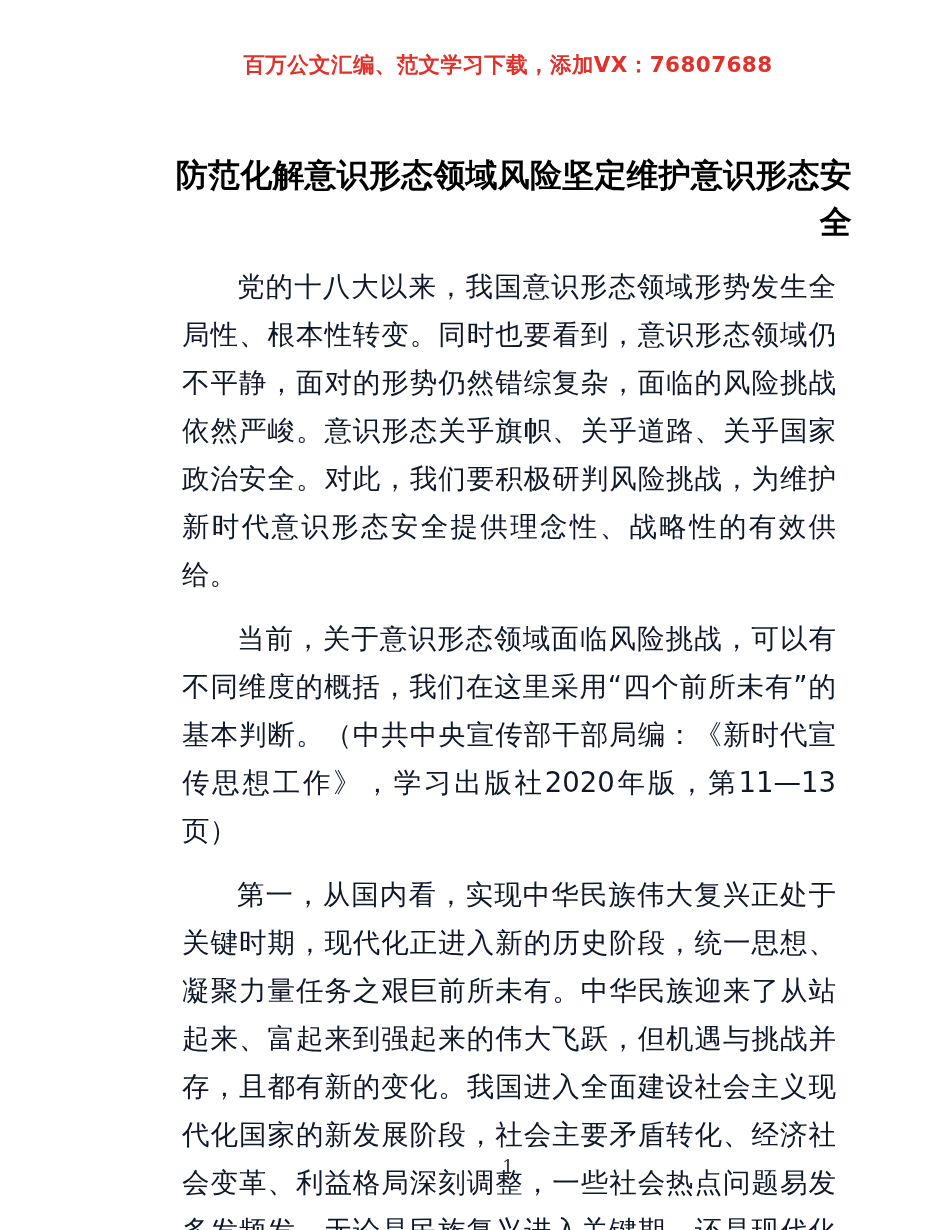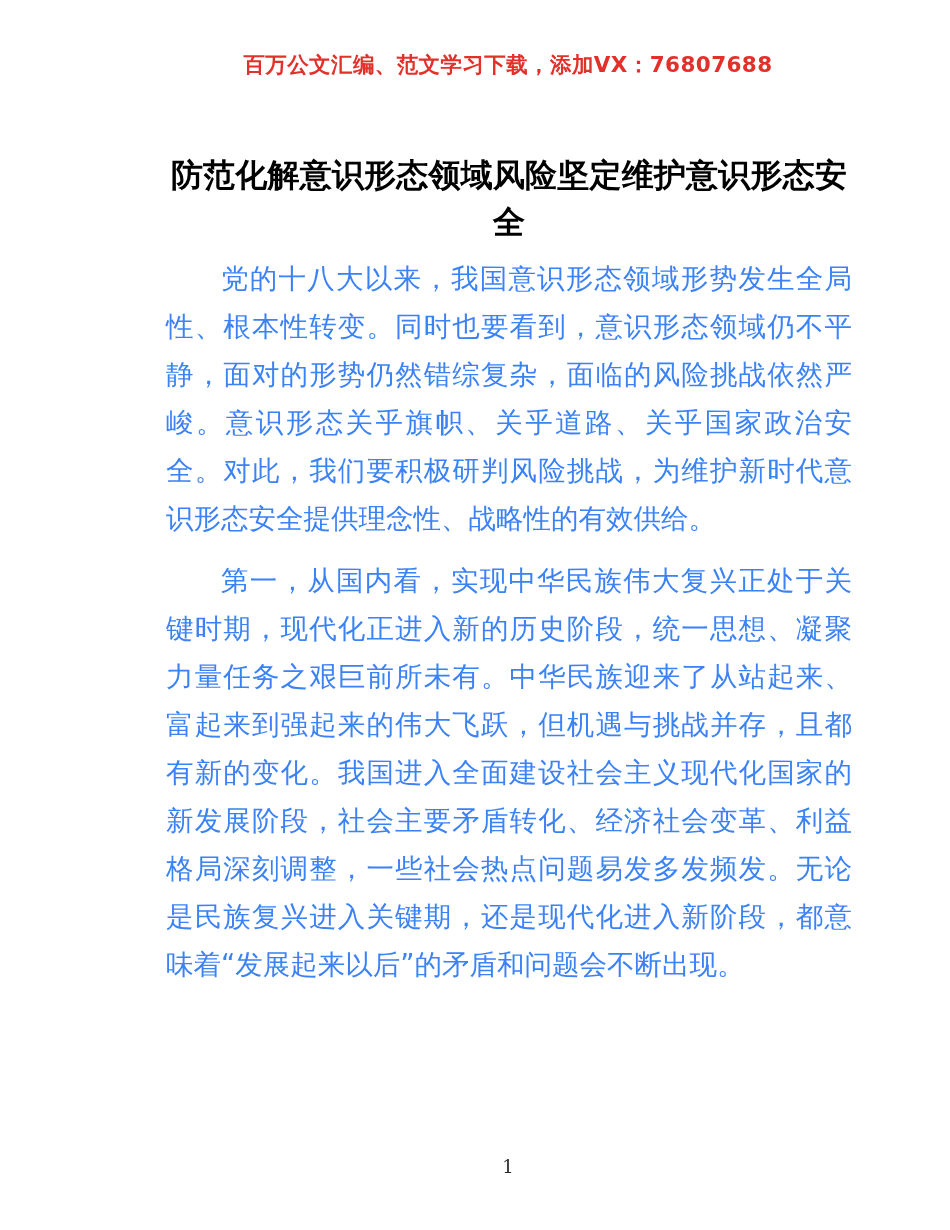--- a/index.html
+++ b/index.html
@@ -46,35 +46,35 @@
     position: absolute;
     top: 152px;
     left: 133px;
     width: 686px;
   }
 
   .doc-title {
     font-size: 32px;
     font-weight: 700;
     line-height: 47px;
-    text-align: center;
+    text-align: right;
     color: #000000;
     margin: 0 0 8px 0;
     letter-spacing: 0.2px;
     font-family: "DejaVu Sans", "Liberation Sans", sans-serif;
   }
 
   .para {
     font-size: 27.5px;
     line-height: 48px;
-    color: #3b82f6;
+    color: #0f172a;
     text-align: justify;
     text-justify: inter-ideograph;
     text-indent: 2em;
-    margin: 0;
+    margin: 16px;
     letter-spacing: 0px;
     font-family: "DejaVu Sans", "Liberation Sans", sans-serif;
   }
 
   .para + .para {
     margin-top: 14px;
   }
 
   .para.section-heading {
     margin-top: 16px;
@@ -100,20 +100,21 @@
 
   <div class="promo-header">百万公文汇编、范文学习下载，添加VX：76807688</div>
 
   <div class="content">
 
     <h1 class="doc-title">防范化解意识形态领域风险坚定维护意识形态安全</h1>
 
     <p class="para">党的十八大以来，我国意识形态领域形势发生全局性、根本性转变。同时也要看到，意识形态领域仍不平静，面对的形势仍然错综复杂，面临的风险挑战依然严峻。意识形态关乎旗帜、关乎道路、关乎国家政治安全。对此，我们要积极研判风险挑战，为维护新时代意识形态安全提供理念性、战略性的有效供给。</p>
 
 
+    <p class="para">当前，关于意识形态领域面临风险挑战，可以有不同维度的概括，我们在这里采用“四个前所未有”的基本判断。（中共中央宣传部干部局编：《新时代宣传思想工作》，学习出版社2020年版，第11—13页）</p>
 
     <p class="para">第一，从国内看，实现中华民族伟大复兴正处于关键时期，现代化正进入新的历史阶段，统一思想、凝聚力量任务之艰巨前所未有。中华民族迎来了从站起来、富起来到强起来的伟大飞跃，但机遇与挑战并存，且都有新的变化。我国进入全面建设社会主义现代化国家的新发展阶段，社会主要矛盾转化、经济社会变革、利益格局深刻调整，一些社会热点问题易发多发频发。无论是民族复兴进入关键期，还是现代化进入新阶段，都意味着“发展起来以后”的矛盾和问题会不断出现。</p>
 
   </div>
 
   <div class="page-number">1</div>
 
 </div>
 
 </body></html>

